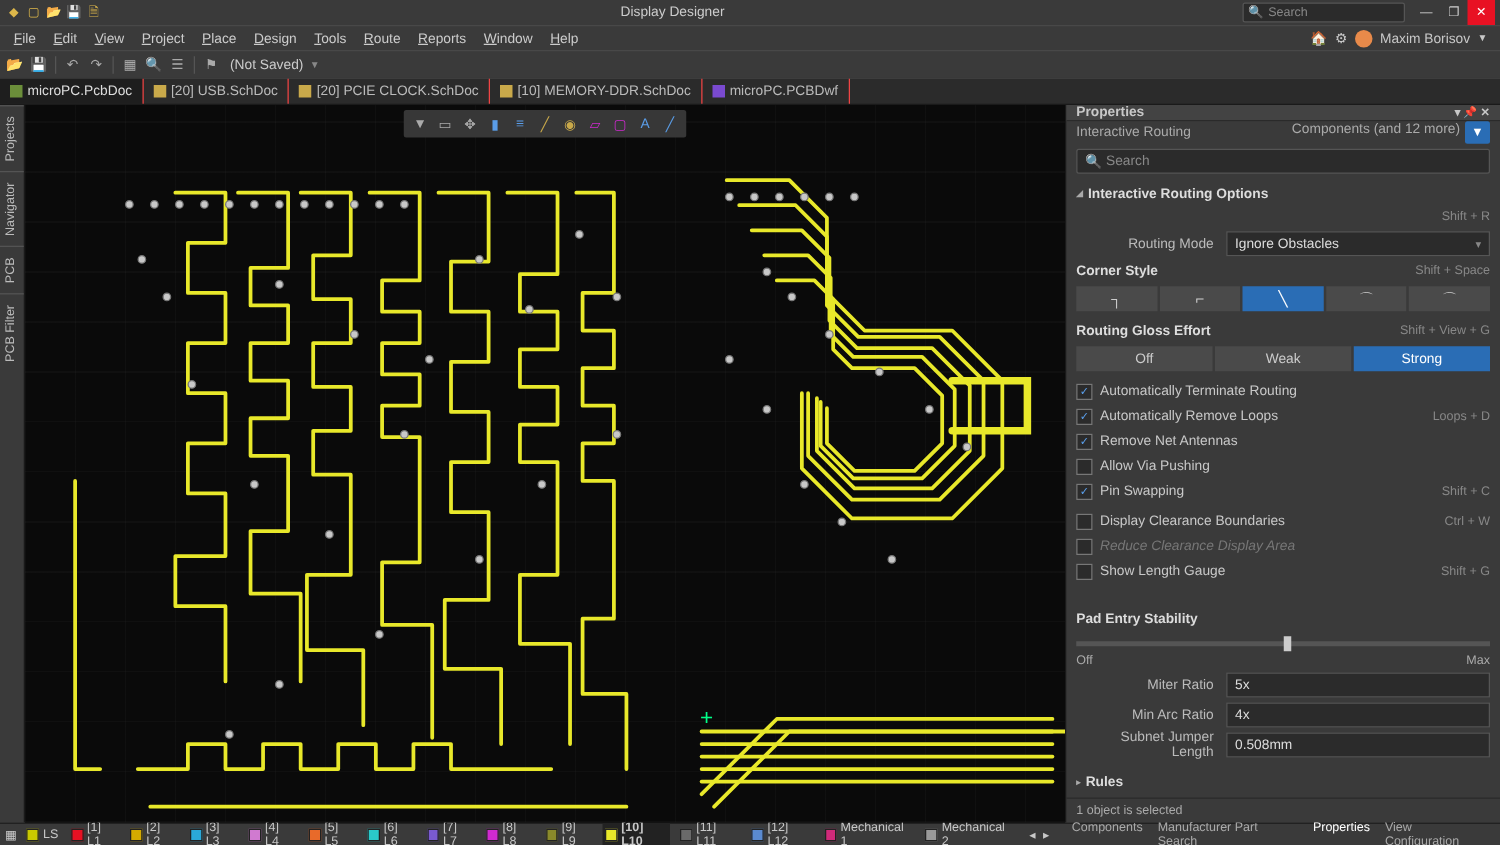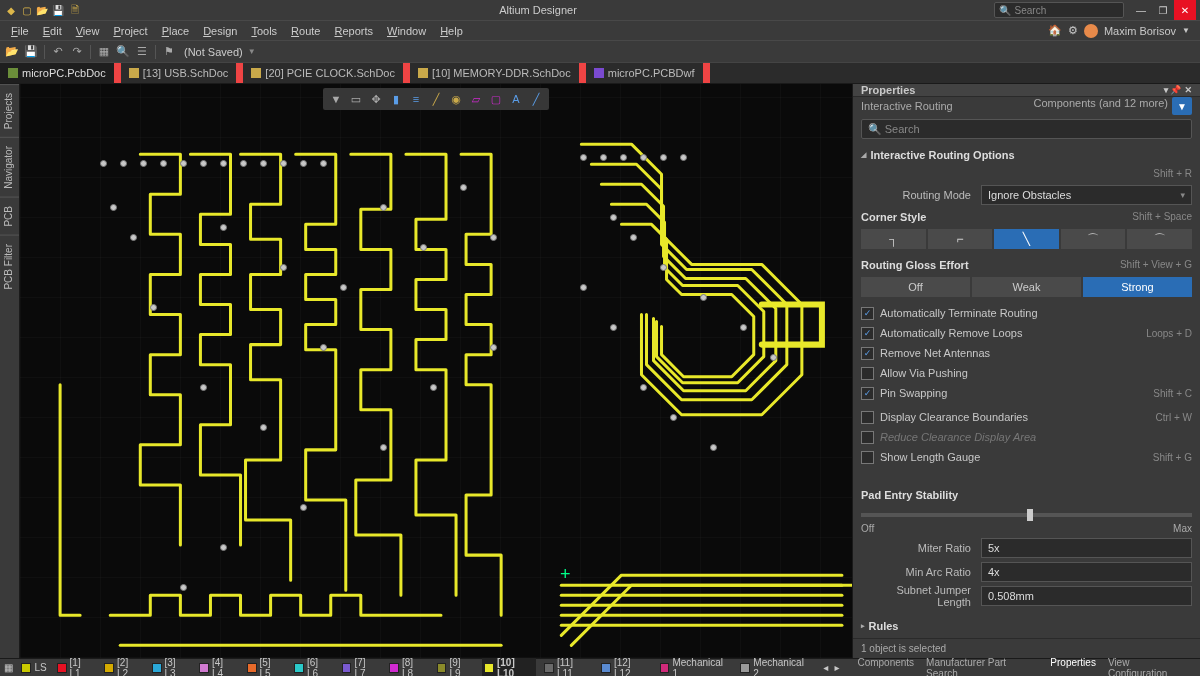--- a/index.html
+++ b/index.html
@@ -25,21 +25,21 @@
   .avatar { width: 14px; height: 14px; border-radius: 50%; background: #e88a4a; }
   
   
   .toolbar { height: 22px; background: #3a3a3a; display: flex; align-items: center; padding: 0 4px; gap: 3px; border-top: 1px solid #484848; }
   .tool-btn { width: 16px; height: 16px; display: inline-flex; align-items: center; justify-content: center; color: #aaa; font-size: 11px; }
   .tool-sep { width: 1px; height: 14px; background: #555; margin: 0 2px; }
   .not-saved { font-size: 11px; color: #ccc; margin-left: 4px; }
   
   
   .doc-tabs { height: 22px; background: #2b2b2b; display: flex; align-items: stretch; border-top: 1px solid #444; border-bottom: 1px solid #1a1a1a; }
-  .doc-tab { display: flex; align-items: center; padding: 0 8px; font-size: 11px; color: #bbb; border-right: 7px solid #ef4444; cursor: pointer; gap: 4px; }
+  .doc-tab { display: flex; align-items: center; padding: 0 8px; font-size: 11px; color: #bbb; border-right: 1px solid #ef4444; cursor: pointer; gap: 4px; }
   .doc-tab.active { background: #1e1e1e; color: #ddd; }
   .doc-tab .ico { width: 10px; height: 10px; background: #6b8e3a; display: inline-block; }
   .doc-tab .ico.sch { background: #c9a94a; }
   .doc-tab .ico.dwf { background: #7a4ad0; }
   
   
   .main { display: flex; height: calc(676px - 20px - 20px - 22px - 22px - 18px); }
   
   
   .side-tabs { width: 20px; background: #3a3a3a; display: flex; flex-direction: column; border-right: 1px solid #1a1a1a; }
@@ -110,21 +110,21 @@
 <body>
 
 <div class="titlebar">
   <div class="titlebar-icons">
     <span>◆</span>
     <span>▢</span>
     <span>📂</span>
     <span>💾</span>
     <span>🗎</span>
   </div>
-  <div class="titlebar-title">Altium Designer</div>
+  <div class="titlebar-title">Display Designer</div>
   <div class="titlebar-search">
     <span>🔍</span>&nbsp;
     <span>Search</span>
   </div>
   <div class="win-btns">
     <div class="win-btn">—</div>
     <div class="win-btn">❐</div>
     <div class="win-btn close">✕</div>
   </div>
 </div>
@@ -168,21 +168,21 @@
   <span style="font-size:8px;color:#888;margin-left:2px">▼</span>
 </div>
 
 <div class="doc-tabs" id="doctabs">
     <div class="doc-tab active">
       <span class="ico "></span>
       <span>microPC.PcbDoc</span>
     </div>
     <div class="doc-tab">
       <span class="ico sch"></span>
-      <span>[13] USB.SchDoc</span>
+      <span>[20] USB.SchDoc</span>
     </div>
     <div class="doc-tab">
       <span class="ico sch"></span>
       <span>[20] PCIE CLOCK.SchDoc</span>
     </div>
     <div class="doc-tab">
       <span class="ico sch"></span>
       <span>[10] MEMORY-DDR.SchDoc</span>
     </div>
     <div class="doc-tab">

